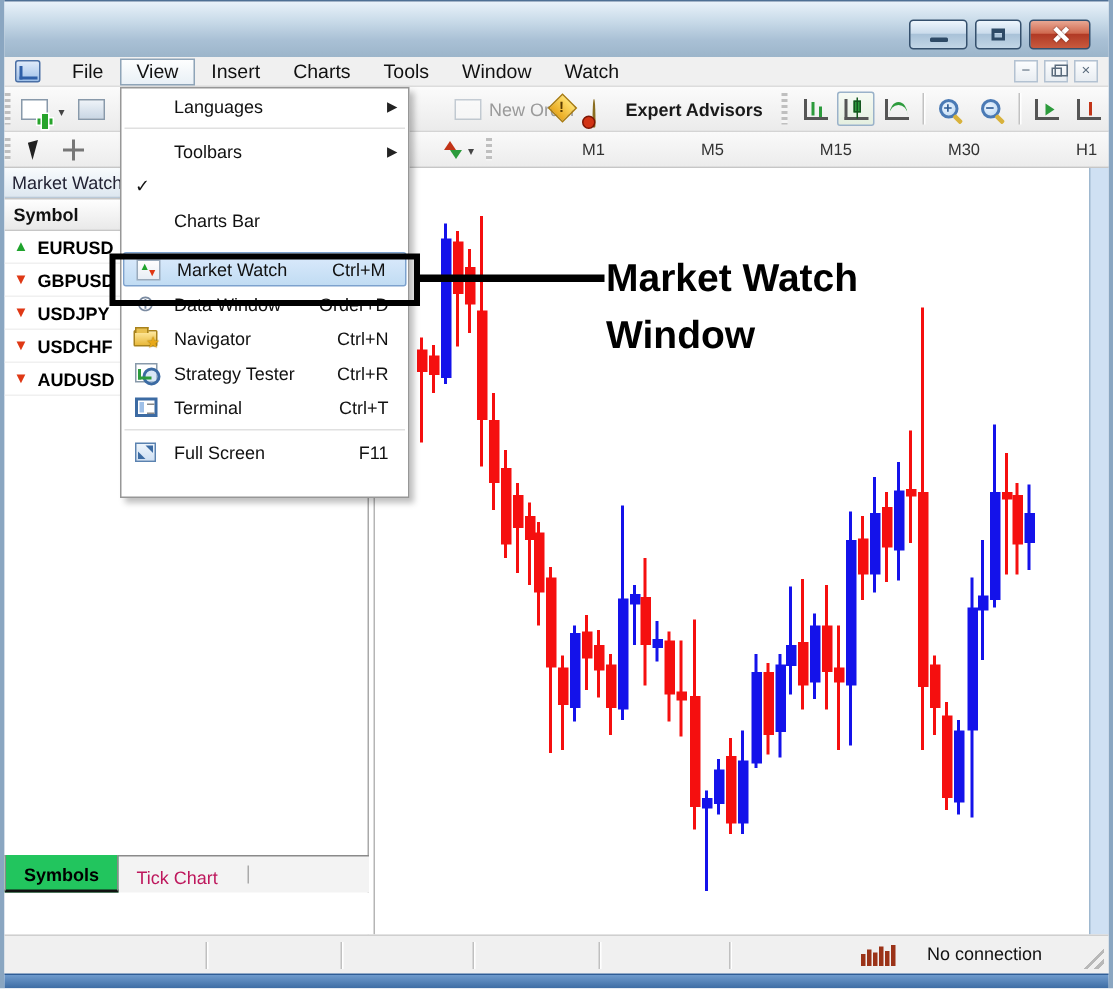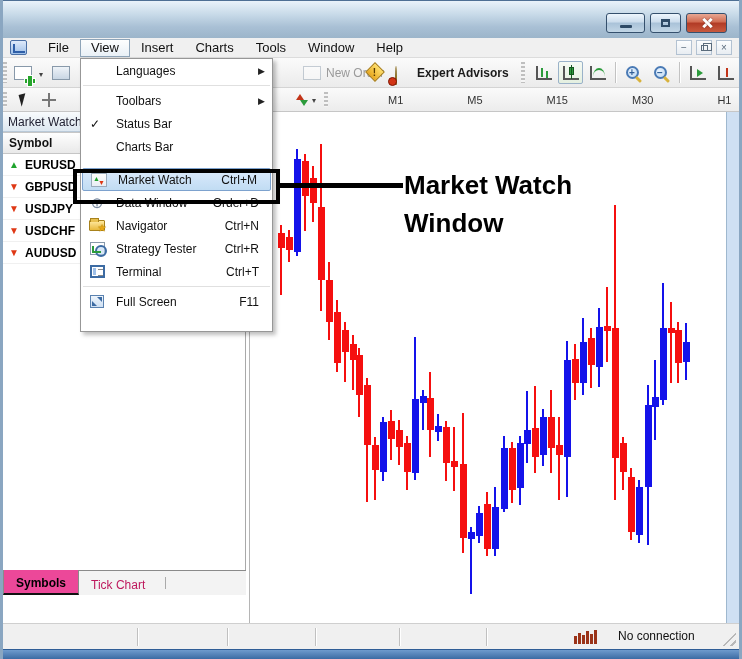--- a/index.html
+++ b/index.html
@@ -103,21 +103,21 @@
   .mw-colhead { height:22px; background:linear-gradient(#fefefe,#e9e9e9); border:1px solid #c6c6c6; border-left:none;
     font-size:12px; font-weight:700; color:#111; display:flex; align-items:center; padding-left:6px; }
   .mw-row { height:22px; display:flex; align-items:center; font-size:12px; font-weight:700; color:#000;
     border-bottom:1px solid #f0f0f0; }
   .mw-arrow { width:22px; text-align:center; font-size:10px; }
   .mw-arrow.up { color:#1fa32d; } .mw-arrow.down { color:#df3815; }
 
   .tabs-row { position:absolute; left:0; bottom:28px; width:243px; height:25px; background:#f3f3f3;
     border-top:1px solid #8a8a8a; display:flex; align-items:stretch; font-size:12px; }
   .tab { padding:3px 12px 0 12px; display:flex; align-items:center; color:#be185d; }
-  .tab.active { background:#ec4899; border:1px solid #8a8a8a; border-top:none; border-bottom:2px solid #111;
+  .tab.active { background:#22c55e; border:1px solid #8a8a8a; border-top:none; border-bottom:2px solid #111;
     color:#000; font-weight:700; margin-top:-1px; }
   .tab-pipe { width:1px; background:#aaa; margin:6px 0 6px 8px; }
   .mw-bottom-space { position:absolute; left:0; bottom:0; width:243px; height:28px; background:#fff; }
 
   
   .chart { position:absolute; left:246px; top:112px; width:477px; height:511px; background:#fff;
     border-left:1px solid #b5b5b5; overflow:hidden; }
   .right-strip { position:absolute; left:723px; top:112px; width:16px; height:511px; background:#cfe0f3; border-left:1px solid #9fb8cf; }
   .candle-wick { position:absolute; width:2px; }
   .candle-body { position:absolute; width:7px; }
@@ -195,21 +195,21 @@
 
   <div class="menubar">
     <span class="app-icon"></span>
     <span id="menubar-items" style="display:flex;">
         <div class="menu-item">File</div>
         <div class="menu-item active">View</div>
         <div class="menu-item">Insert</div>
         <div class="menu-item">Charts</div>
         <div class="menu-item">Tools</div>
         <div class="menu-item">Window</div>
-        <div class="menu-item">Help</div>
+        <div class="menu-item">Watch</div>
       </span>
     <div class="child-controls">
       <div class="child-btn">−</div>
       <div class="child-btn">
           <span class="glyph-restore"></span>
         </div>
       <div class="child-btn">×</div>
     </div>
   </div>
 
@@ -454,21 +454,20 @@
         <span class="vm-label">Languages</span>
         <span class="vm-sub">▶</span>
       </div>
       <div class="vm-sep"></div>
       <div class="vm-item">
         <span class="vm-label">Toolbars</span>
         <span class="vm-sub">▶</span>
       </div>
       <div class="vm-item">
         <span class="vm-check">✓</span>
-        <span class="vm-label">Status Bar</span>
       </div>
       <div class="vm-item">
         <span class="vm-label">Charts Bar</span>
       </div>
       <div class="vm-gap"></div>
       <div class="vm-item highlight">
         <span class="vm-ic">
           <span class="i-mw">
             <b class="a1">▲</b>
             <b class="a2">▼</b>

